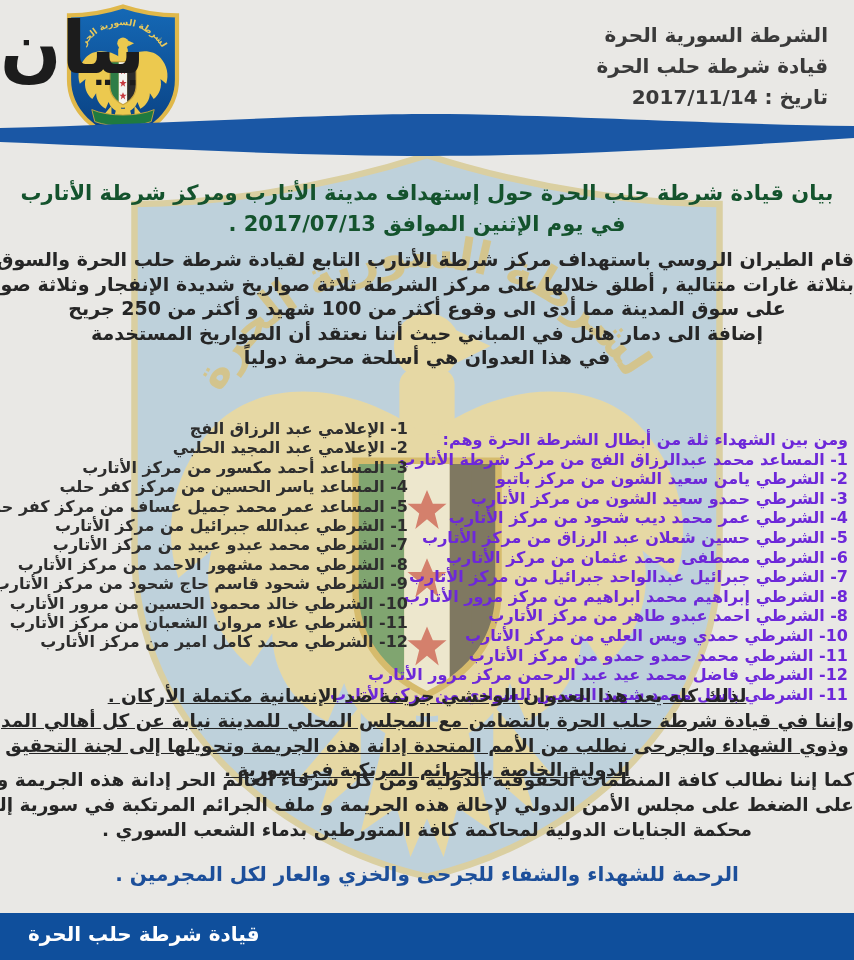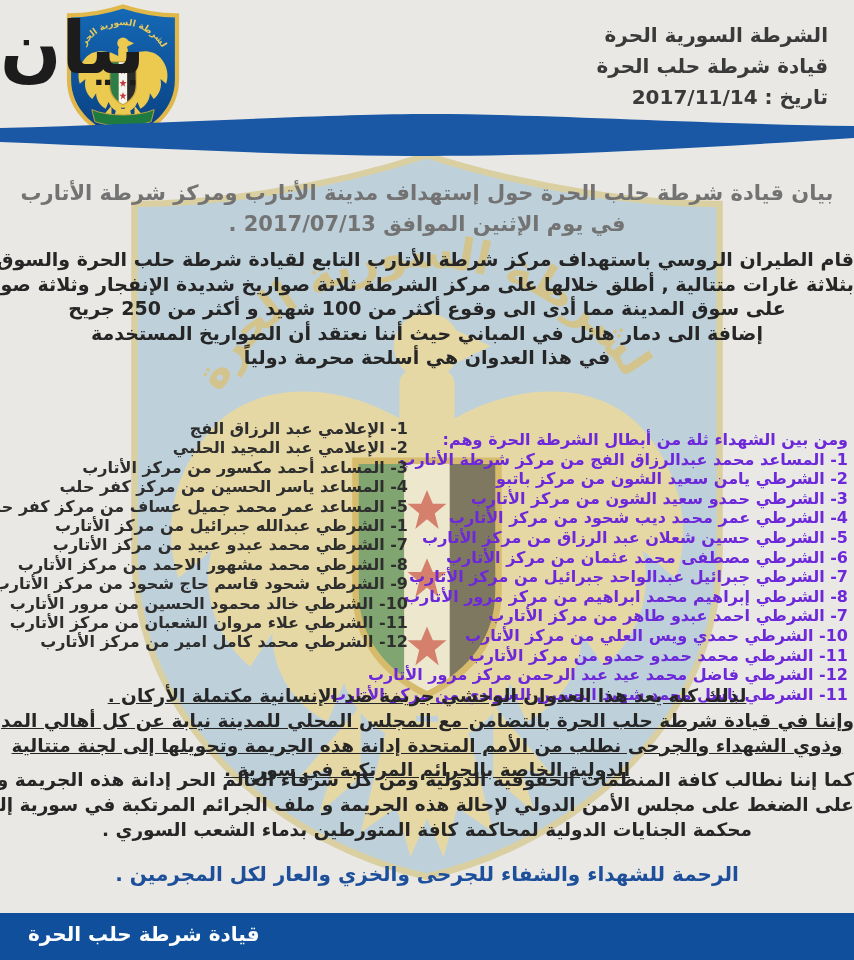--- a/index.html
+++ b/index.html
@@ -17,21 +17,21 @@
   .logo{position:absolute;left:56px;top:4px;width:134px;height:138px;}
   .bayan{position:absolute;left:0;right:0;top:6px;text-align:left;
          font-size:72px;color:#1c1c1c;letter-spacing:1px;}
   .org-block{position:absolute;right:26px;top:20px;text-align:right;
              font-size:20px;line-height:31px;color:#3a3a3a;}
   .swoosh{position:absolute;top:112px;left:0;width:854px;height:46px;}
   
   .watermark{position:absolute;left:102px;top:142px;width:650px;height:748px;pointer-events:none;}
   
   .title-block{position:absolute;top:178px;left:0;right:0;text-align:center;
-               font-size:21px;line-height:31px;color:#737373;}
+               font-size:21px;line-height:31px;color:#14532d;}
   .intro-block{position:absolute;top:247px;left:0;right:0;text-align:center;
                font-size:19px;line-height:24.5px;color:#262626;}
   .martyrs{position:absolute;top:394px;right:6px;width:442px;text-align:right;
            font-size:16px;line-height:19.6px;color:#6d28d9;margin-top:36px;}
   .injured{position:absolute;top:419px;left:6px;width:402px;text-align:right;
            font-size:16px;line-height:19.4px;color:#2e2e2e;}
   .closing1{position:absolute;top:684px;left:0;right:0;text-align:center;
             font-size:18.5px;line-height:24.8px;color:#262626;text-decoration:underline;}
   .closing2{position:absolute;top:767px;left:0;right:0;text-align:center;
             font-size:18.5px;line-height:25px;color:#262626;}
@@ -133,21 +133,21 @@
     <div class="line">ومن بين الشهداء ثلة من أبطال الشرطة الحرة وهم:</div>
     <div>
         <div class="line">1- المساعد محمد عبدالرزاق الفج من مركز شرطة الأتارب</div>
         <div class="line">2- الشرطي يامن سعيد الشون من مركز باتبو</div>
         <div class="line">3- الشرطي حمدو سعيد الشون من مركز الأتارب</div>
         <div class="line">4- الشرطي عمر محمد ديب شحود من مركز الأتارب</div>
         <div class="line">5- الشرطي حسين شعلان عبد الرزاق من مركز الأتارب</div>
         <div class="line">6- الشرطي مصطفى محمد عثمان  من مركز الأتارب</div>
         <div class="line">7- الشرطي جبرائيل عبدالواحد جبرائيل من مركز الأتارب</div>
         <div class="line">8- الشرطي إبراهيم محمد ابراهيم من مركز مرور الأتارب</div>
-        <div class="line">7- الشرطي احمد عبدو طاهر من مركز الأتارب</div>
+        <div class="line">8- الشرطي احمد عبدو طاهر من مركز الأتارب</div>
         <div class="line">10- الشرطي حمدي ويس العلي من مركز الأتارب</div>
         <div class="line">11- الشرطي محمد حمدو حمدو من مركز الأتارب</div>
         <div class="line">12- الشرطي فاضل محمد عيد عبد الرحمن مركز مرور الأتارب</div>
         <div class="line">11- الشرطي باسل محمد شهيد الحسين السوادي من مركز الأتارب</div>
       </div>
   </div>
 
   <div class="injured">
     <div>
         <div class="line">1- الإعلامي عبد الرزاق الفج</div>
@@ -161,21 +161,21 @@
         <div class="line">9- الشرطي شحود قاسم حاج شحود من مركز الأتارب</div>
         <div class="line">10- الشرطي خالد محمود الحسين من مرور الأتارب</div>
         <div class="line">11- الشرطي علاء مروان الشعبان من مركز الأتارب</div>
         <div class="line">12- الشرطي محمد كامل امير من مركز الأتارب</div>
       </div>
   </div>
 
   <div class="closing1">
       <div class="line">لذلك كله يعد هذا العدوان الوحشي جريمة ضد الإنسانية مكتملة الأركان .</div>
       <div class="line">وإننا في قيادة شرطة حلب الحرة بالتضامن مع المجلس المحلي للمدينة نيابة عن كل أهالي المدينة</div>
-      <div class="line">وذوي الشهداء والجرحى نطلب من الأمم المتحدة إدانة هذه الجريمة وتحويلها إلى لجنة متتالية</div>
+      <div class="line">وذوي الشهداء والجرحى نطلب من الأمم المتحدة إدانة هذه الجريمة وتحويلها إلى لجنة التحقيق</div>
       <div class="line">الدولية الخاصة بالجرائم المرتكبة في سورية .</div>
     </div>
 
   <div class="closing2">
       <div class="line">كما إننا نطالب كافة المنظمات الحقوقية الدولية ومن كل شرفاء العالم الحر إدانة هذه الجريمة والعمل</div>
       <div class="line">على الضغط على مجلس الأمن الدولي لإحالة هذه الجريمة و ملف الجرائم المرتكبة في سورية إلى</div>
       <div class="line">محكمة الجنايات الدولية لمحاكمة كافة المتورطين بدماء الشعب السوري .</div>
     </div>
 
   <div class="slogan">الرحمة للشهداء والشفاء للجرحى والخزي والعار لكل المجرمين .</div>

